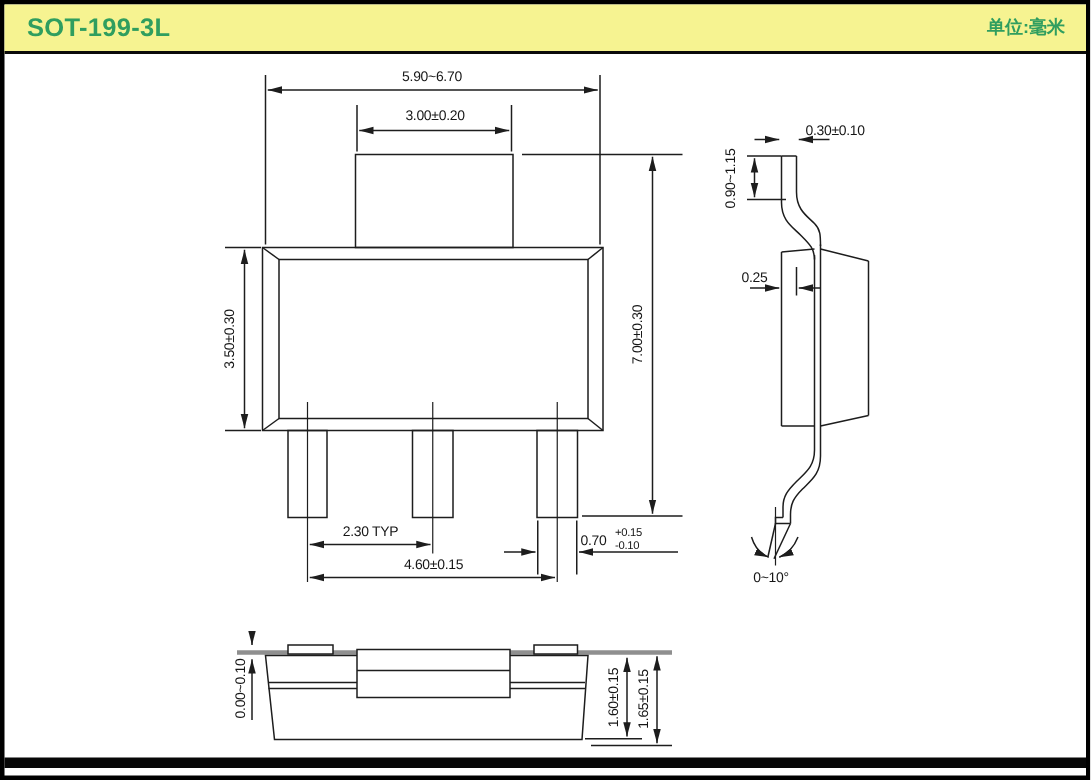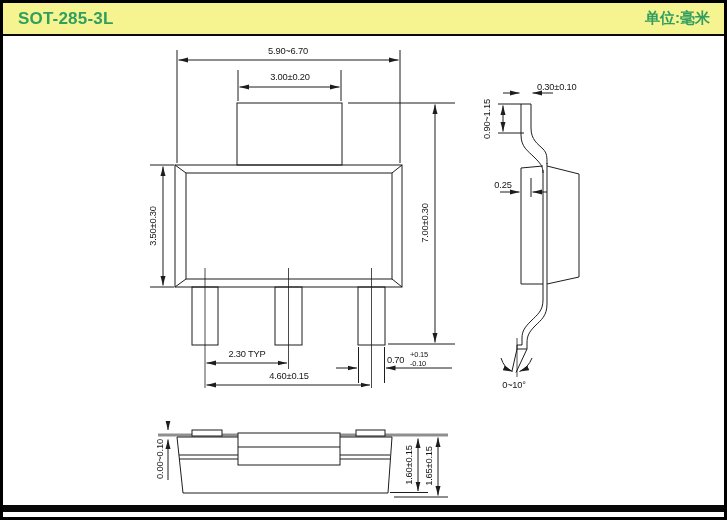--- a/index.html
+++ b/index.html
@@ -8,21 +8,21 @@
     background:#ffffff; overflow:hidden;
     font-family:"Liberation Sans","DejaVu Sans",sans-serif;
   }
   .header {
     position:absolute; left:3px; top:3px; right:3px; height:33px;
     background:#f6f391; border-bottom:2px solid #0a0a0a;
     display:flex; align-items:center; justify-content:space-between;
     padding:0 14px 0 15px; box-sizing:border-box;
   }
   .title { font-size:17px; font-weight:bold; color:#2f9e5f; letter-spacing:0.2px; }
-  .unit  { font-size:15px; font-weight:bold; color:#2f9e5f; }
+  .unit  { font-size:12px; font-weight:bold; color:#2f9e5f; }
   svg.drawing { position:absolute; left:0; top:0; }
   text { fill:#161616; stroke:none; font-size:9.3px; letter-spacing:-0.2px; }
   .tolsmall { font-size:7.5px; }
 </style>
 </head>
 <body>
 
 <div class="page">
 
   <svg class="drawing" width="727" height="520" viewBox="0 0 727 520">
@@ -176,17 +176,17 @@
       <text transform="rotate(-90 163 459)" x="163" y="459" text-anchor="middle">0.00~0.10</text>
       <text transform="rotate(-90 412 465)" x="412" y="465" text-anchor="middle">1.60±0.15</text>
       <text transform="rotate(-90 432 466)" x="432" y="466" text-anchor="middle">1.65±0.15</text>
     </g>
 
     <rect x="3" y="505" width="721" height="7" fill="#070707" stroke="none"></rect>
     <rect x="1.5" y="1.5" width="724" height="517" fill="none" stroke="#000000" stroke-width="3"></rect>
   </svg>
 
   <div class="header">
-    <span class="title">SOT-285-3L</span>
+    <span class="title">SOT-199-3L</span>
     <span class="unit">单位:毫米</span>
   </div>
 
 </div>
 
 </body></html>

